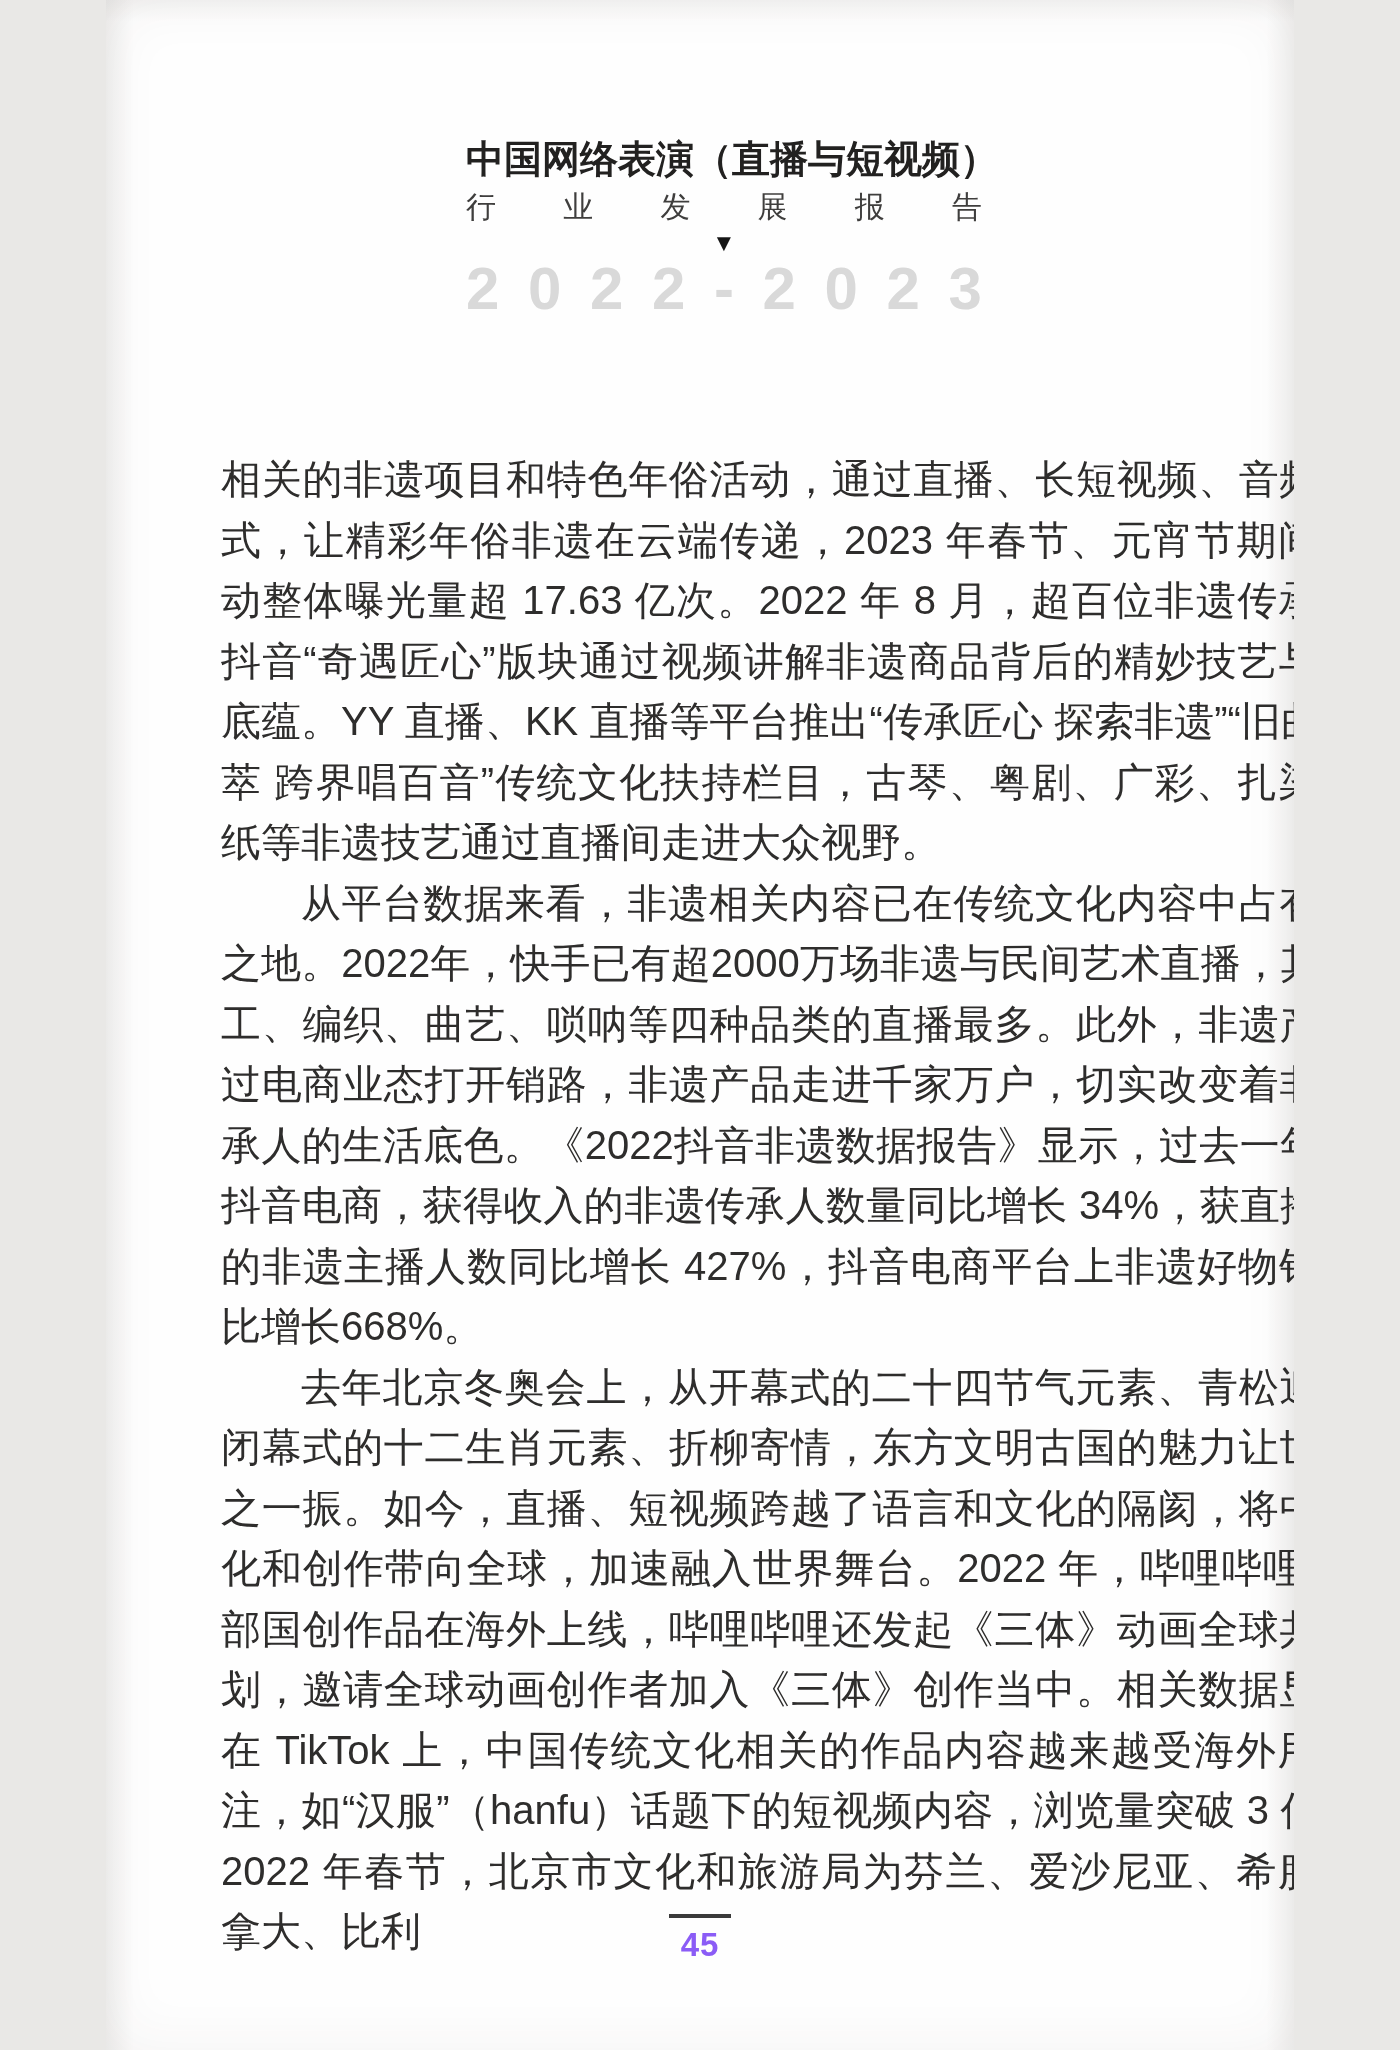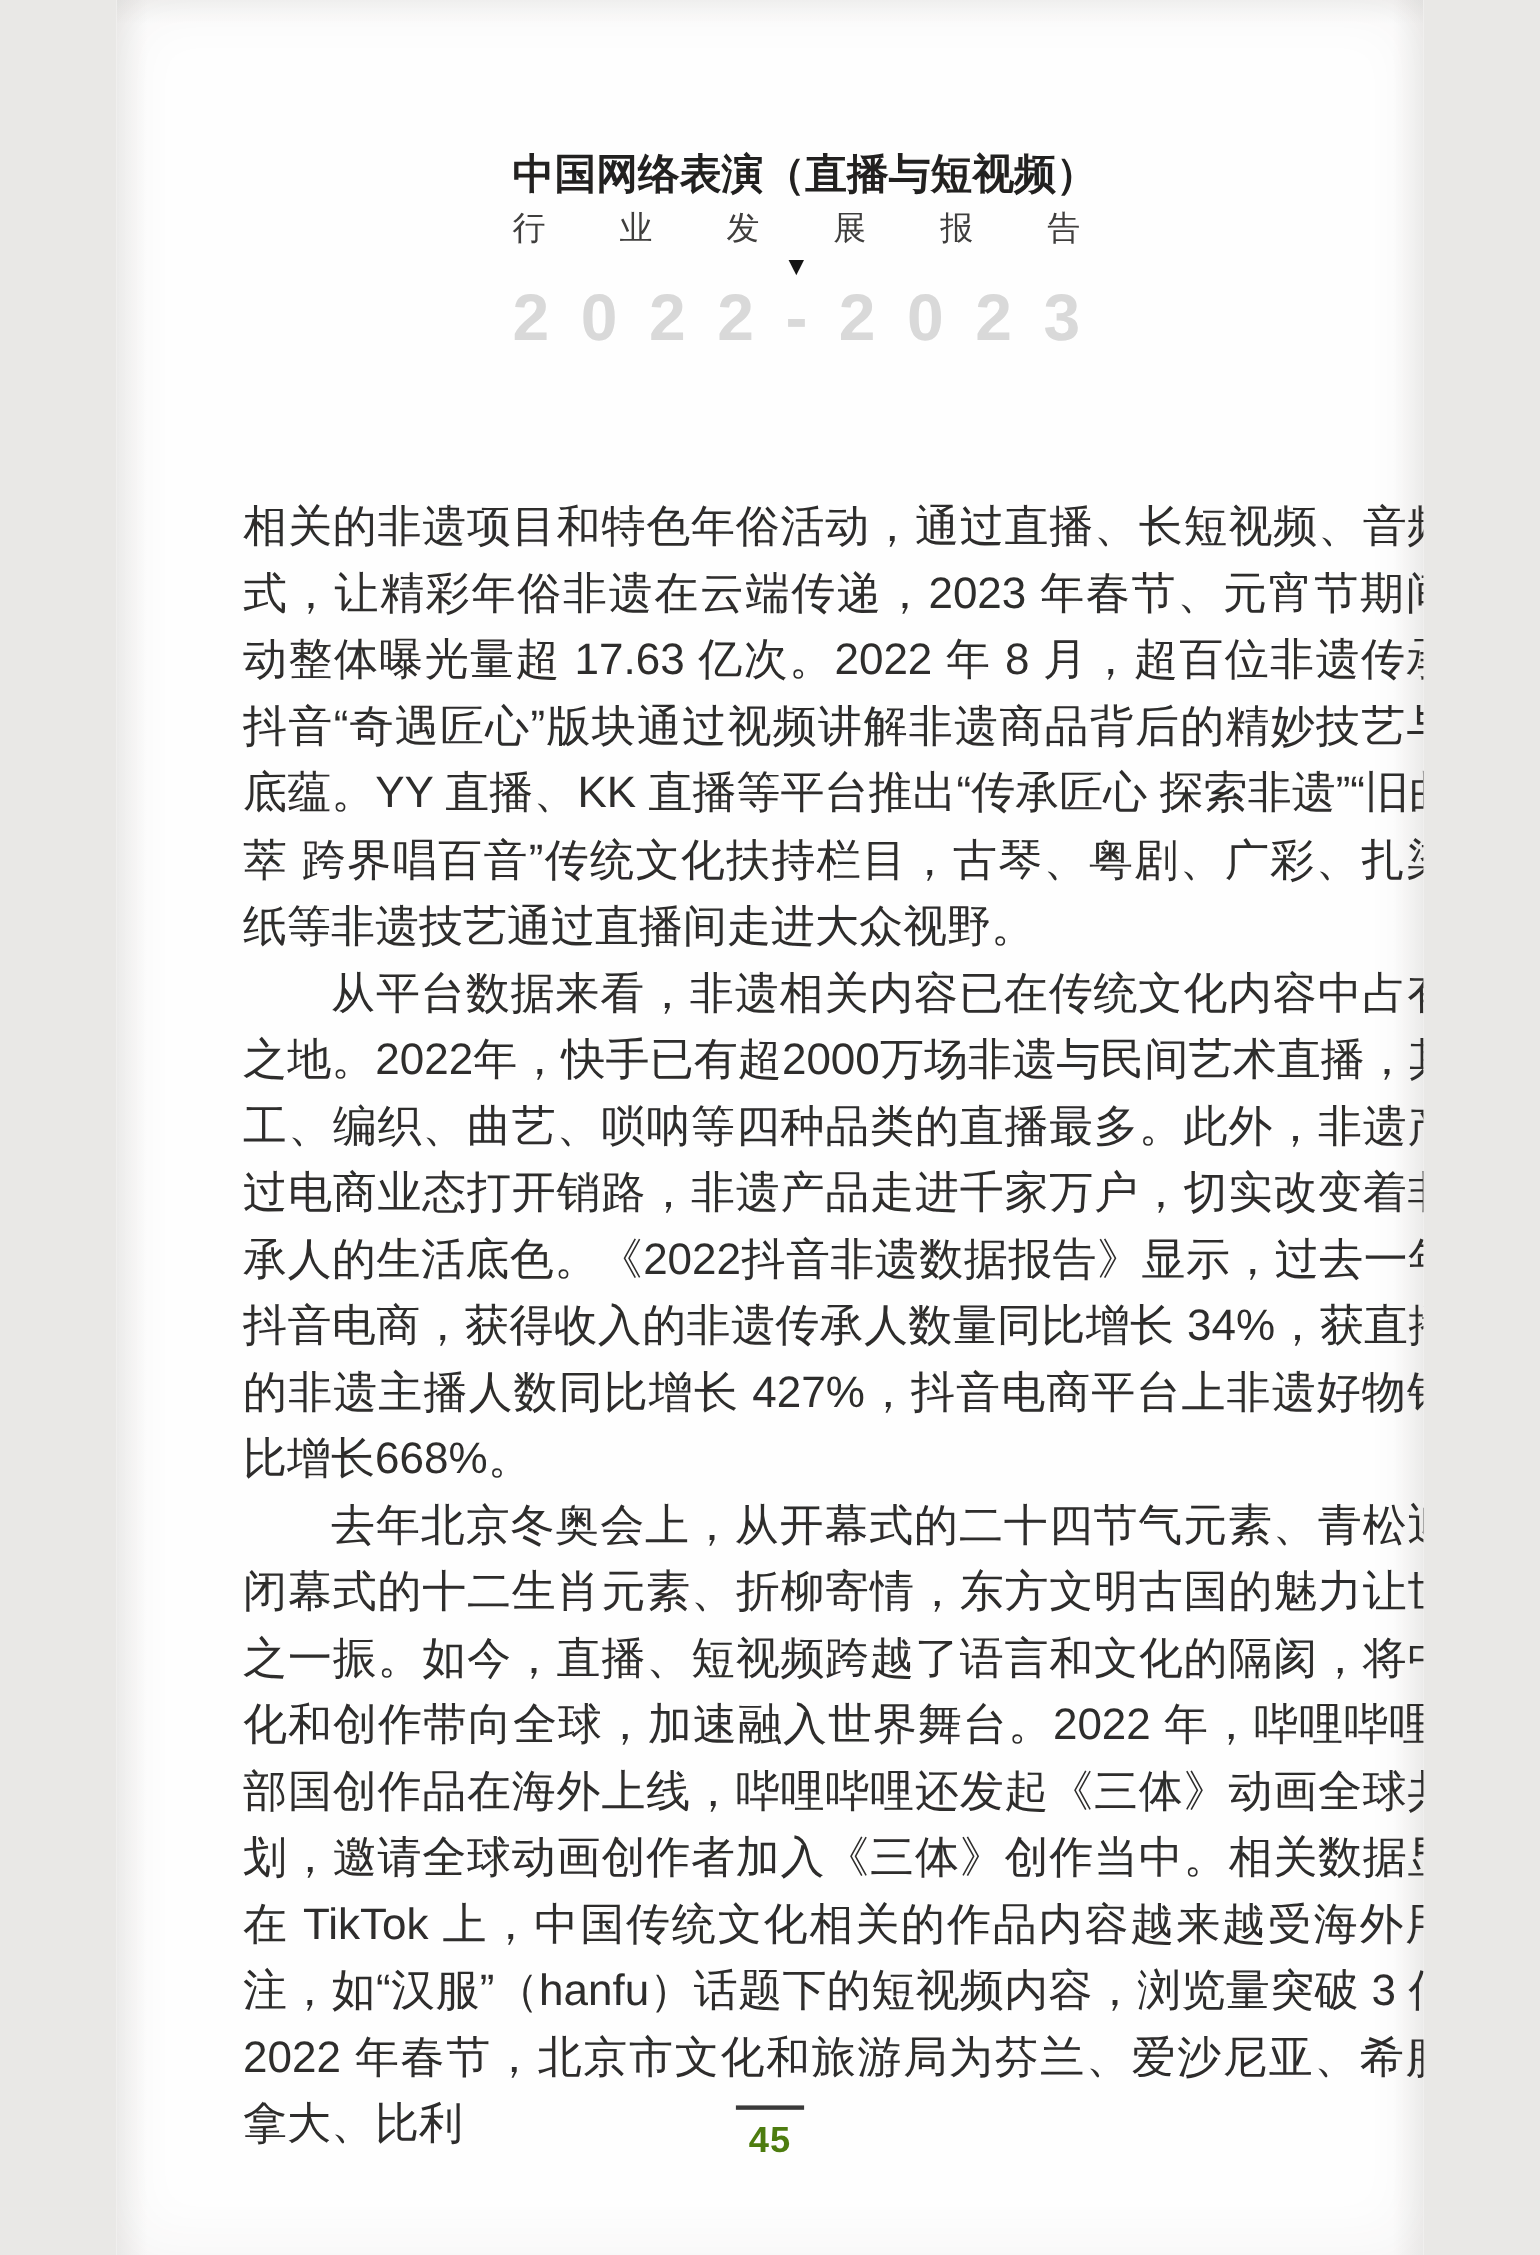--- a/index.html
+++ b/index.html
@@ -102,21 +102,21 @@
   .footer-rule {
     width: 62px;
     height: 4px;
     background: #3a3a3a;
     margin: 0 auto;
   }
   .page-number {
     margin-top: 8px;
     font-size: 33px;
     font-weight: 700;
-    color: #4d7c0f;
+    color: #8b5cf6;
     letter-spacing: 1px;
   }
 </style>
 </head>
 <body>
 
 <div class="page">
 
   <div class="header">
     <div class="doc-title">中国网络表演（直播与短视频）</div>

